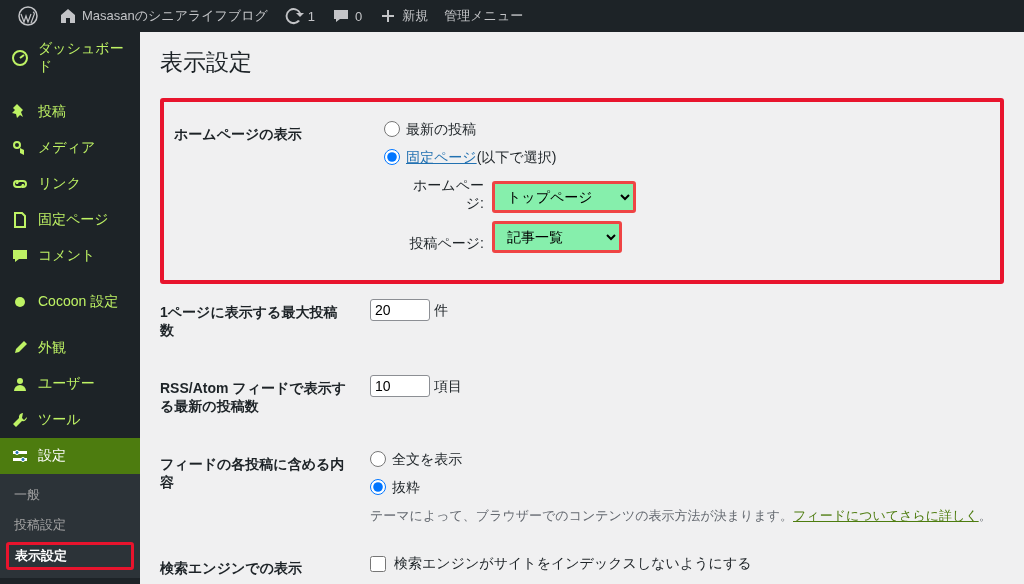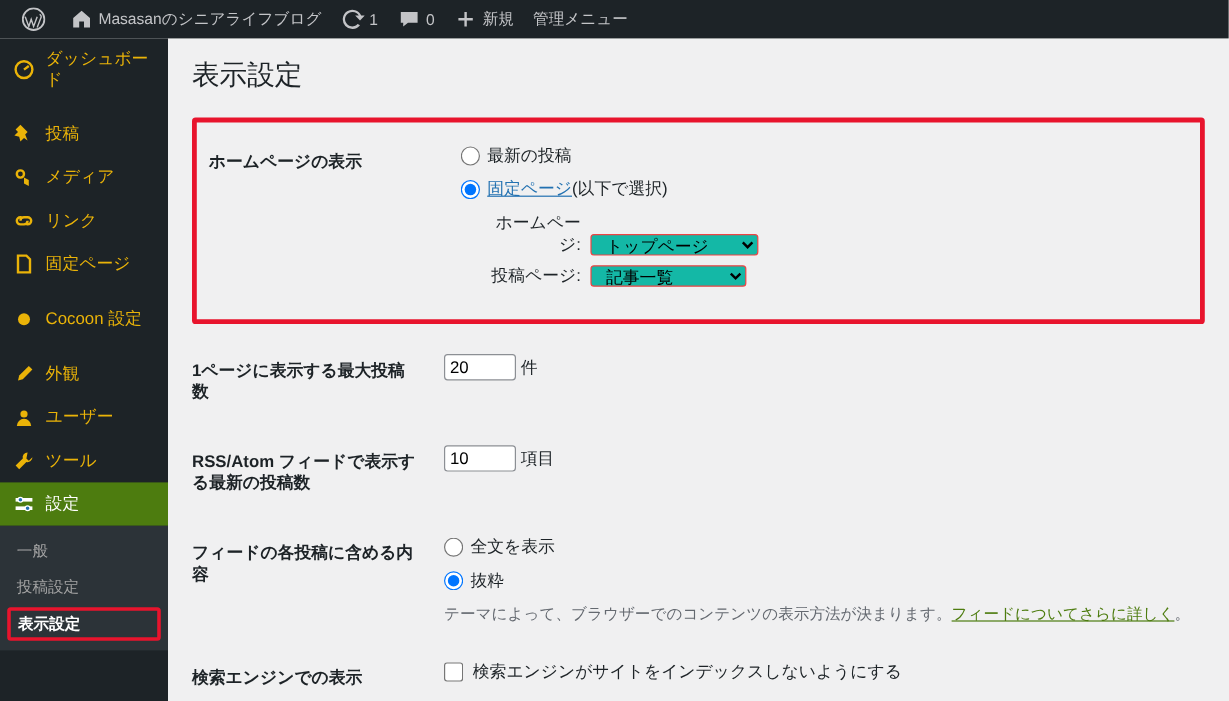--- a/index.html
+++ b/index.html
@@ -2,40 +2,40 @@
 <html><head>
 <meta charset="utf-8">
 <style>
 *{box-sizing:border-box;margin:0;padding:0;font-family:-apple-system,BlinkMacSystemFont,"Segoe UI","Hiragino Sans",Meiryo,sans-serif}
 body{background:#f0f0f1;color:#1d2327;font-size:13px}
 .toolbar{background:#1d2327;color:#c3c4c7;height:32px;display:flex;align-items:flex-start;padding:0 10px;font-size:13px}
 .toolbar .tb-item{display:flex;align-items:center;padding:0 8px;height:32px;cursor:pointer}
 .toolbar svg,.toolbar .ico{width:20px;height:20px;fill:#c3c4c7;margin-right:4px}
 .wrap{display:flex;min-height:calc(100vh - 32px)}
 .sidebar{width:140px;background:#1d2327;color:#c3c4c7;font-size:14px}
-.menu-item{display:flex;align-items:center;padding:8px 10px;cursor:pointer;color:#eab308}
+.menu-item{display:flex;align-items:center;padding:8px 10px;cursor:pointer;color:#bef264}
 .menu-item .mi-ico{width:20px;height:20px;margin-right:8px;display:flex;align-items:center;justify-content:center}
 .menu-item.current{background:#4d7c0f;color:#fff;position:relative}
 .menu-item.current::after{content:"";position:absolute;right:-8px;top:50%;margin-top:-8px;border:8px solid transparent;border-right-color:#f0f0f1}
 .submenu{background:#2c3338;padding:6px 0}
 .submenu .sub{padding:6px 14px;display:block;cursor:pointer;color:#a3a3a3;font-size:13px}
 .submenu .sub.active{color:#fff;font-weight:600}
 .sub-highlight{border:3px solid #e8142d;border-radius:3px;margin:2px 6px;padding:2px 6px!important}
 .content{flex:1;padding:10px 20px 40px}
 h1{font-size:23px;font-weight:400;margin:5px 0 20px;color:#1d2327}
 .form-table{width:100%;border-collapse:collapse}
 .form-table th{text-align:left;vertical-align:top;width:200px;padding:20px 10px 20px 0;font-weight:600;font-size:14px;color:#1d2327}
 .form-table td{padding:15px 10px;vertical-align:top;font-size:14px}
-.redbox{border:4px solid #e8142d;border-radius:3px;padding:4px 10px;margin-bottom:10px}
-.radio-line{display:flex;align-items:center;margin-bottom:10px}
+.redbox{border:4px solid #e8142d;border-radius:3px;padding:4px 10px;}
+.radio-line{display:flex;align-items:flex-start;margin-bottom:10px}
 .radio-line input[type=radio]{width:16px;height:16px;margin-right:6px}
 .radio-line a{color:#2271b1;text-decoration:underline}
 .sel-row{display:flex;align-items:flex-end;margin:8px 0}
 .sel-row label{width:80px;text-align:right;margin-right:8px}
-select{height:18px;border:1px solid #ef4444;border-radius:3px;padding:0 24px 0 8px;background:#14b8a6;min-width:130px;font-size:14px}
+select{height:32px;border:3px solid #ef4444;border-radius:3px;padding:0 24px 0 8px;background:#86efac;min-width:130px;font-size:14px}
 input[type=number]{width:60px;height:22px;border:1px solid #8c8f94;border-radius:3px;padding:0 4px;font-size:14px}
 .desc{color:#646970;margin-top:8px;font-size:13px}
 .desc a{color:#4d7c0f;}
 .chk-line{display:flex;align-items:center}
 .chk-line input{width:16px;height:16px;margin-right:8px}
 </style>
 </head>
 <body>
 
 <div class="toolbar">
@@ -111,20 +111,28 @@
         </span>
         <span>リンク</span>
       </div>
     <div class="menu-item">
         <span class="mi-ico">
           <svg viewBox="0 0 20 20" width="20" height="20">
             <path d="M5 3h7l3 3v11H5z" fill="none" stroke="currentColor" stroke-width="2"></path>
           </svg>
         </span>
         <span>固定ページ</span>
+      </div>
+    <div class="menu-item">
+        <span class="mi-ico">
+          <svg viewBox="0 0 20 20" width="20" height="20">
+            <path d="M3 4h14v9H9l-4 3v-3H3z" fill="currentColor"></path>
+          </svg>
+        </span>
+        <span>コメント</span>
       </div>
     <div style="height:10px"></div>
     <div class="menu-item">
         <span class="mi-ico">
           <svg viewBox="0 0 20 20" width="20" height="20">
             <circle cx="10" cy="10" r="5" fill="currentColor"></circle>
           </svg>
         </span>
         <span>Cocoon 設定</span>
       </div>

